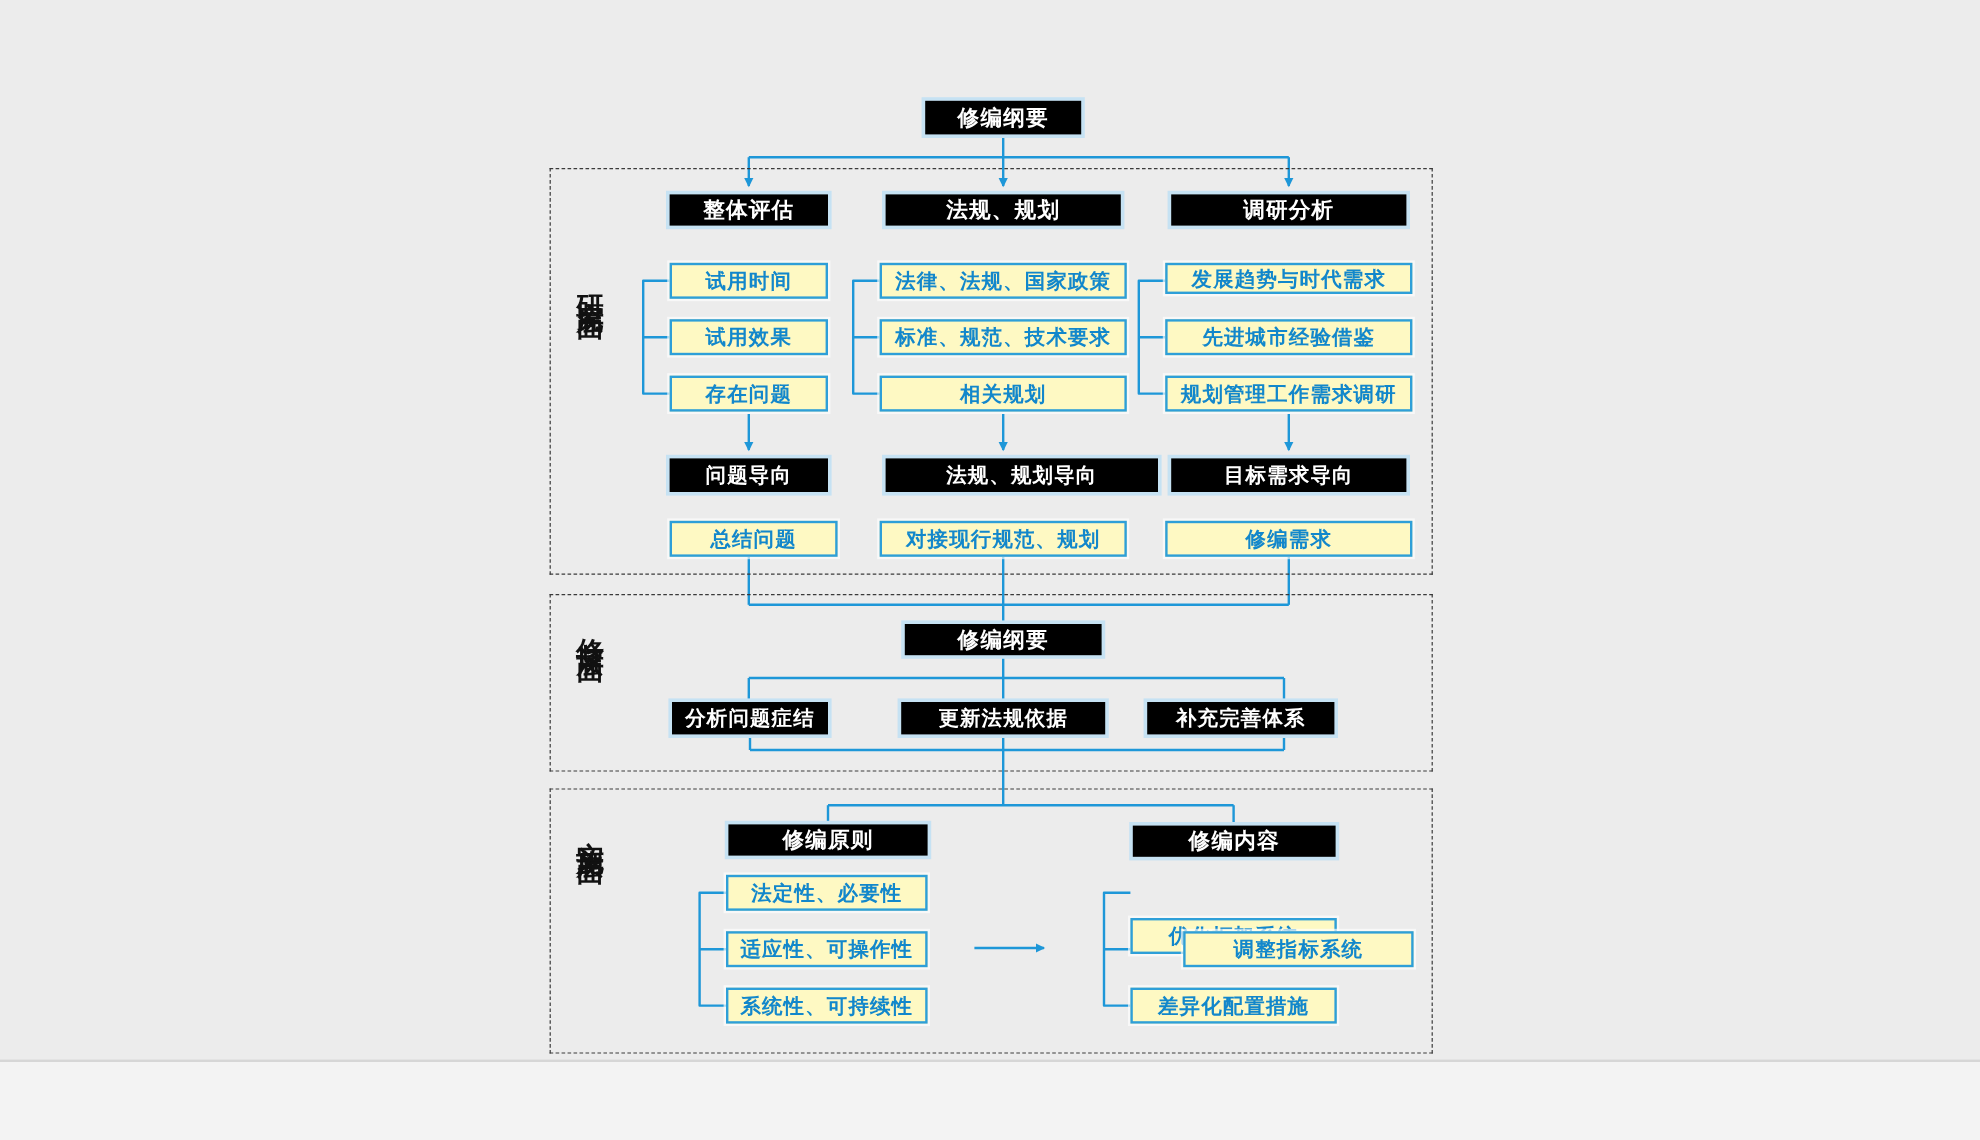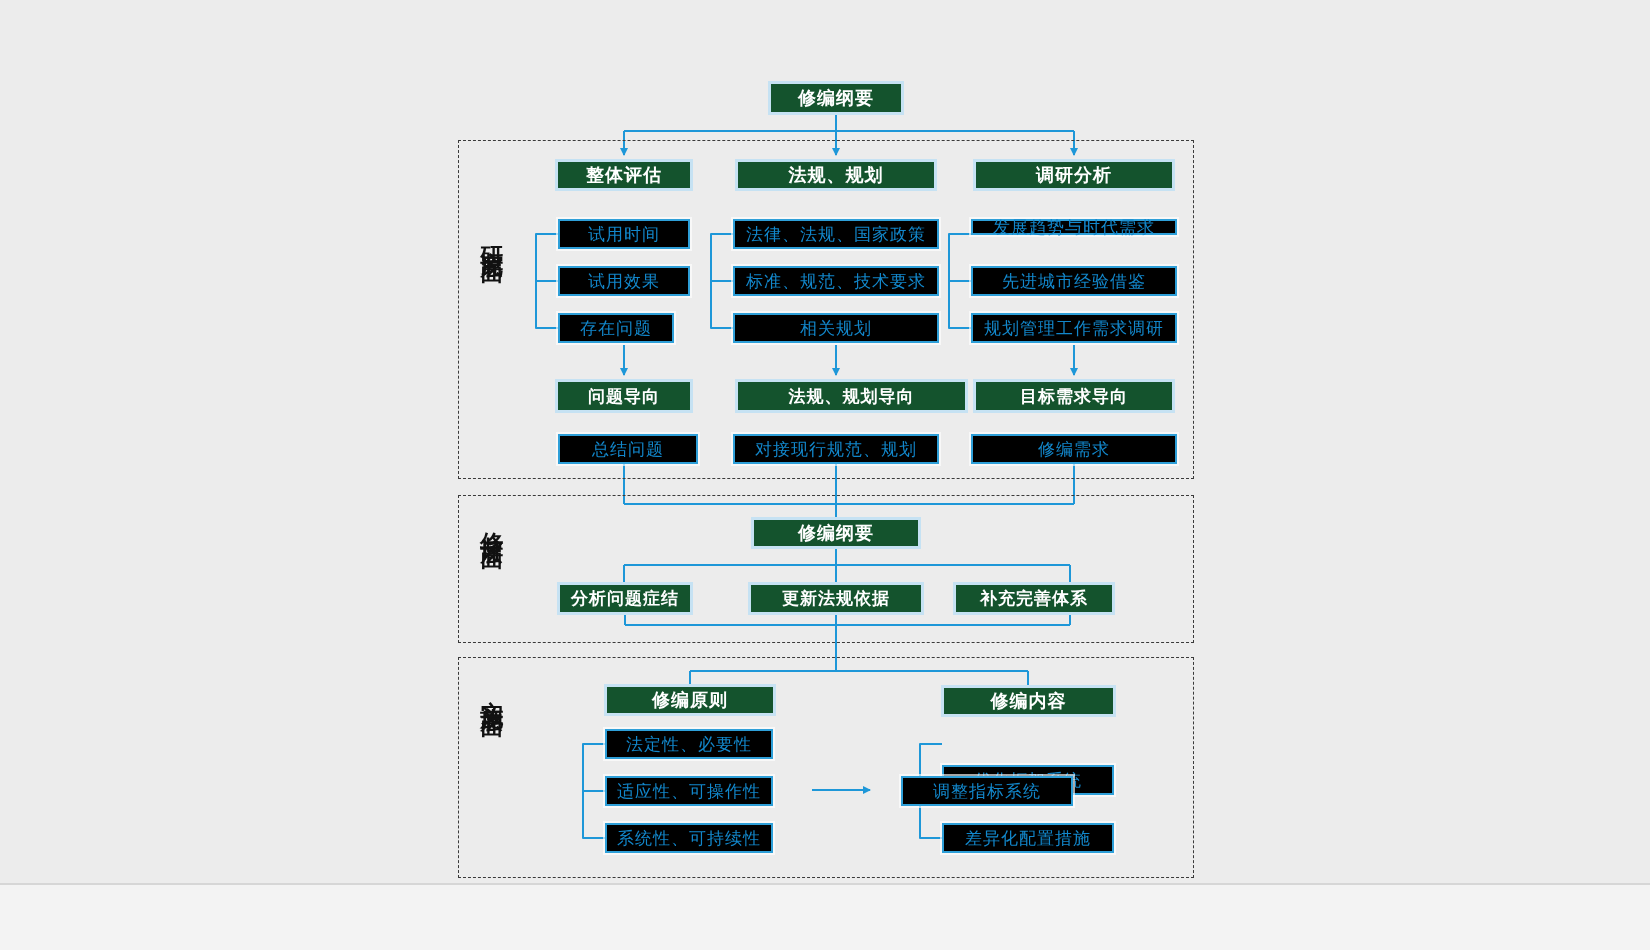--- a/index.html
+++ b/index.html
@@ -34,33 +34,33 @@
     white-space:nowrap;
   }
   .node{
     position:absolute;
     display:flex;align-items:center;justify-content:center;
     text-align:center;
     box-sizing:border-box;
     white-space:nowrap;
   }
   .nd{ 
-    background:#14532d;
+    background:#000000;
     color:#ffffff;
     font-weight:bold;
     font-size:17px;
     letter-spacing:1px;
     box-shadow:0 0 0 3px #c6e2f3;
   }
   .nd.hdr{font-size:18px;}
   .nl{ 
-    background:#000000;
+    background:#fef9c3;
     border:2px solid #2e9fd8;
     color:#1287cb;
-    font-weight:normal;
+    font-weight:bold;
     font-size:17px;
     letter-spacing:1px;
     box-shadow:0 0 0 2px rgba(255,255,255,0.65);
   }
   .divider{
     position:absolute;left:0;top:883px;width:1650px;height:2px;
     background:#d6d6d6;
   }
   .belowStrip{
     position:absolute;left:0;top:885px;width:1650px;height:65px;
@@ -131,27 +131,27 @@
   <div class="vlabel" style="left:479px;top:682px;">实施层面</div>
 
   <div class="node nd hdr" style="left:771px;top:84px;width:130px;height:28px;">修编纲要</div>
 
   <div class="node nd hdr" style="left:558px;top:162px;width:132px;height:26px;">整体评估</div>
   <div class="node nd hdr" style="left:738px;top:162px;width:196px;height:26px;">法规、规划</div>
   <div class="node nd hdr" style="left:976px;top:162px;width:196px;height:26px;">调研分析</div>
 
   <div class="node nl" style="left:558px;top:219px;width:132px;height:30px;">试用时间</div>
   <div class="node nl" style="left:558px;top:266px;width:132px;height:30px;">试用效果</div>
-  <div class="node nl" style="left:558px;top:313px;width:116px;height:30px;">存在问题</div>
+  <div class="node nl" style="left:558px;top:313px;width:132px;height:30px;">存在问题</div>
 
   <div class="node nl" style="left:733px;top:219px;width:206px;height:30px;">法律、法规、国家政策</div>
   <div class="node nl" style="left:733px;top:266px;width:206px;height:30px;">标准、规范、技术要求</div>
   <div class="node nl" style="left:733px;top:313px;width:206px;height:30px;">相关规划</div>
 
-  <div class="node nl" style="left:971px;top:219px;width:206px;height:16px;">发展趋势与时代需求</div>
+  <div class="node nl" style="left:971px;top:219px;width:206px;height:26px;">发展趋势与时代需求</div>
   <div class="node nl" style="left:971px;top:266px;width:206px;height:30px;">先进城市经验借鉴</div>
   <div class="node nl" style="left:971px;top:313px;width:206px;height:30px;">规划管理工作需求调研</div>
 
   <div class="node nd" style="left:558px;top:382px;width:132px;height:28px;">问题导向</div>
   <div class="node nd" style="left:738px;top:382px;width:227px;height:28px;">法规、规划导向</div>
   <div class="node nd" style="left:976px;top:382px;width:196px;height:28px;">目标需求导向</div>
 
   <div class="node nl" style="left:558px;top:434px;width:140px;height:30px;">总结问题</div>
   <div class="node nl" style="left:733px;top:434px;width:206px;height:30px;">对接现行规范、规划</div>
   <div class="node nl" style="left:971px;top:434px;width:206px;height:30px;">修编需求</div>
@@ -163,19 +163,19 @@
   <div class="node nd" style="left:956px;top:585px;width:156px;height:27px;">补充完善体系</div>
 
   <div class="node nd hdr" style="left:607px;top:687px;width:166px;height:26px;">修编原则</div>
   <div class="node nd hdr" style="left:944px;top:688px;width:169px;height:26px;">修编内容</div>
 
   <div class="node nl" style="left:605px;top:729px;width:168px;height:30px;">法定性、必要性</div>
   <div class="node nl" style="left:605px;top:776px;width:168px;height:30px;">适应性、可操作性</div>
   <div class="node nl" style="left:605px;top:823px;width:168px;height:30px;">系统性、可持续性</div>
 
   <div class="node nl" style="left:942px;top:765px;width:172px;height:30px;">优化框架系统</div>
-  <div class="node nl" style="left:901px;top:776px;width:172px;height:30px;">调整指标系统</div>
+  <div class="node nl" style="left:986px;top:776px;width:192px;height:30px;">调整指标系统</div>
   <div class="node nl" style="left:942px;top:823px;width:172px;height:30px;">差异化配置措施</div>
 
   <div class="belowStrip"></div>
   <div class="divider"></div>
 
 </div>
 
 </body></html>

